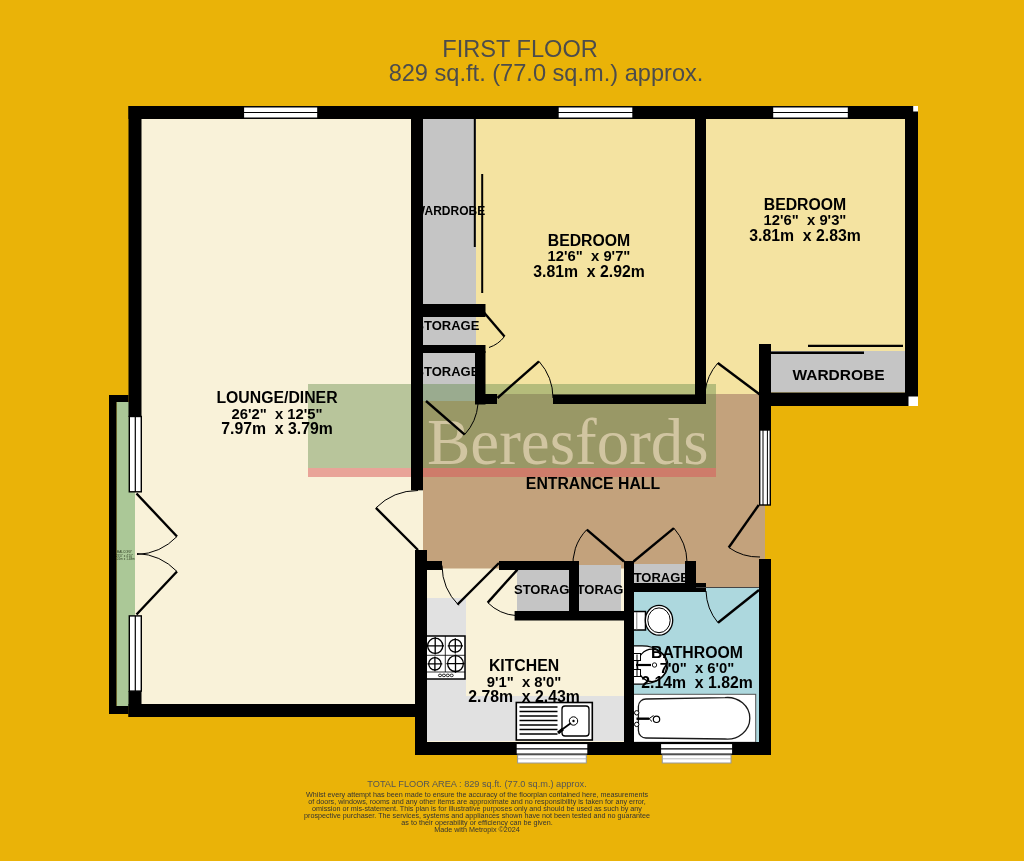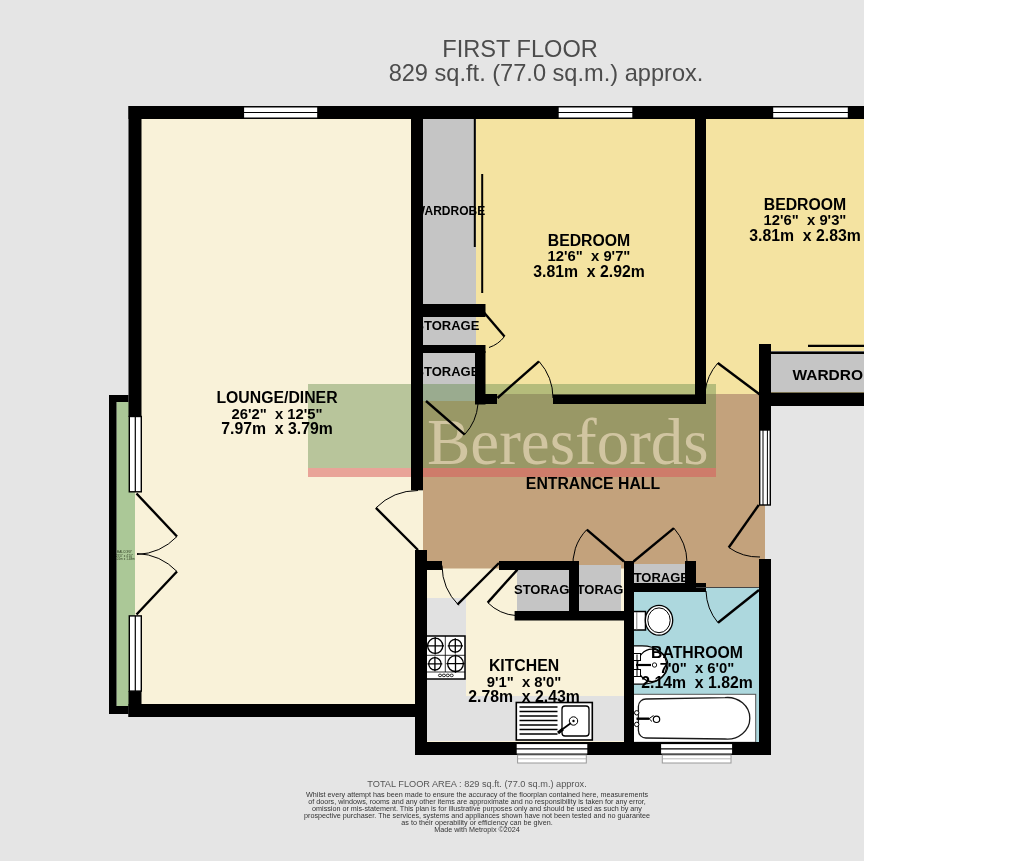--- a/index.html
+++ b/index.html
@@ -1,16 +1,16 @@
 <!DOCTYPE html>
 <html><head>
 <meta charset="utf-8">
 <style>
   html,body{margin:0;padding:0;background:#ffffff;}
-  .page{position:relative;width:864px;height:861px;background:#e5e5e5;overflow:hidden;
+  .page{position:relative;width:1024px;height:861px;background:#eab308;overflow:hidden;
         font-family:"Liberation Sans", sans-serif;}
   svg text{font-family:"Liberation Sans", sans-serif;}
 </style>
 </head>
 <body>
 <div class="page">
 <svg width="1024" height="861" viewBox="0 0 1024 861" xmlns="http://www.w3.org/2000/svg">
 
 <g>
 <text x="520" y="57" text-anchor="middle" font-size="23.6" fill="#4c4c4c">FIRST FLOOR</text>

